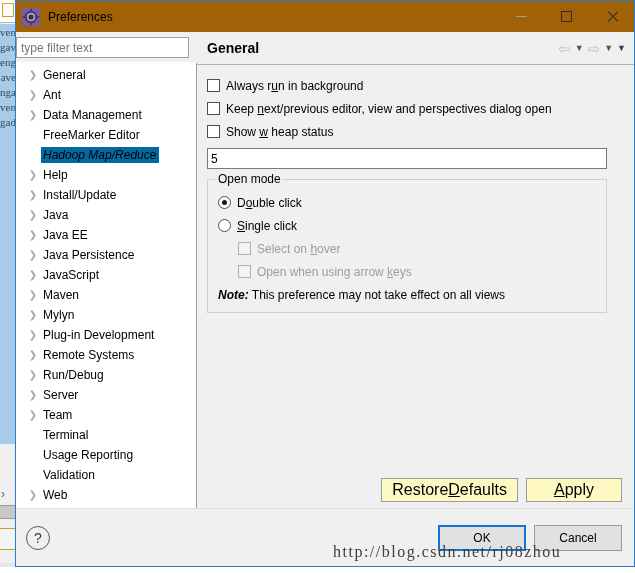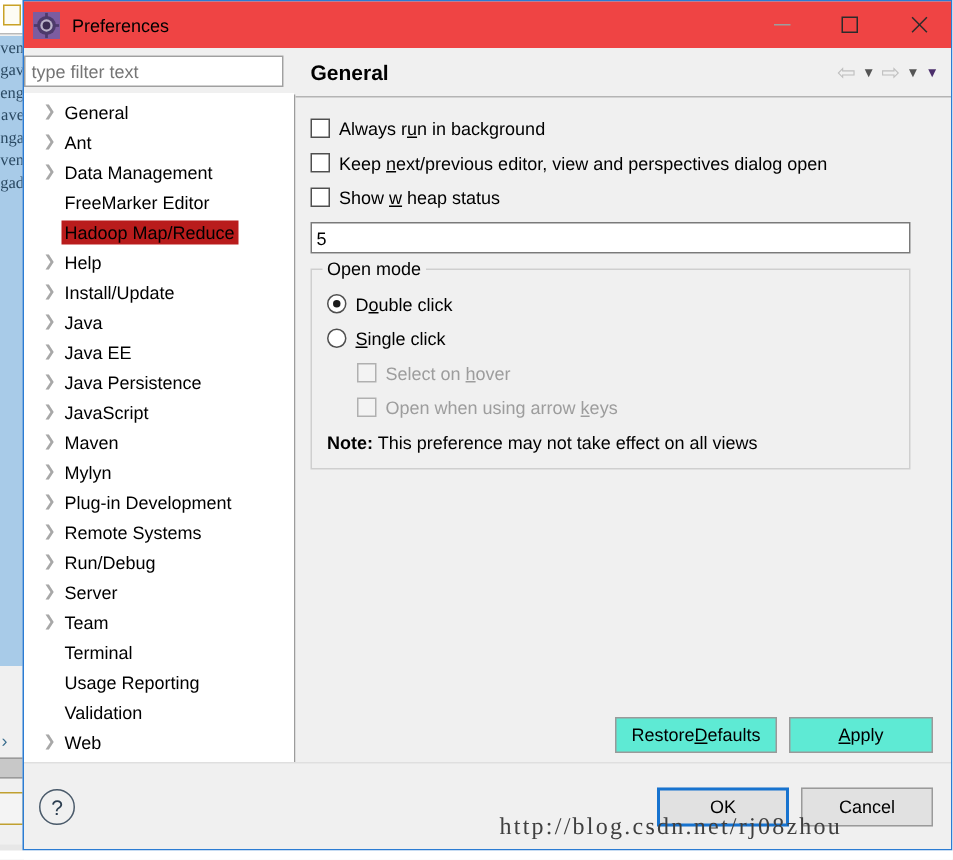--- a/index.html
+++ b/index.html
@@ -100,21 +100,21 @@
     background: #f0f0f0;
     border: 1px solid #2b7cd3;
     box-sizing: border-box;
     display: flex;
     flex-direction: column;
   }
 
   
   .titlebar {
     height: 31px;
-    background: #ef4444;
+    background: #a16207;
     display: flex;
     align-items: center;
     flex: none;
     position: relative;
   }
   .title-icon {
     width: 18px; height: 18px;
     margin-left: 6px;
     margin-right: 8px;
     position: relative;
@@ -202,21 +202,21 @@
     flex: none;
     color: #a8a8a8;
     font-size: 10px;
     line-height: 1;
     display: flex;
     align-items: center;
     justify-content: center;
   }
   .tree-arrow.empty { visibility: hidden; }
   .tree-label { padding: 1px 3px 1px 2px; }
-  .tree-item.selected .tree-label { background: #b91c1c; }
+  .tree-item.selected .tree-label { background: #0369a1; font-style: italic; }
 
   
   .pane-sep {
     width: 1px;
     background: #9c9c9c;
     flex: none;
     margin-top: 31px;
     margin-bottom: 0px;
   }
 
@@ -334,38 +334,38 @@
   .radio.checked:after {
     content: "";
     position: absolute;
     left: 3px; top: 3px;
     width: 5px; height: 5px;
     border-radius: 50%;
     background: #1b1b1b;
   }
   .indent { margin-left: 20px; }
   .note-row { margin-top: 6px; font-size: 12px; }
-  .note-bold { font-weight: bold; }
+  .note-bold { font-weight: bold; font-style: italic; }
 
   
   .apply-bar {
     display: flex;
     justify-content: flex-end;
     gap: 8px;
     padding: 0 12px 6px 0;
     flex: none;
   }
   .btn {
     min-width: 88px;
     height: 24px;
-    background: #5eead4;
+    background: #fef9c3;
     border: 1px solid #9a9a9a;
     box-sizing: border-box;
     font-family: "Liberation Sans", sans-serif;
-    font-size: 12px;
+    font-size: 16px;
     color: #000000;
     display: flex;
     align-items: center;
     justify-content: center;
     padding: 0 10px;
     text-align: center;
   }
   .btn.wide { min-width: 96px; }
 
   

